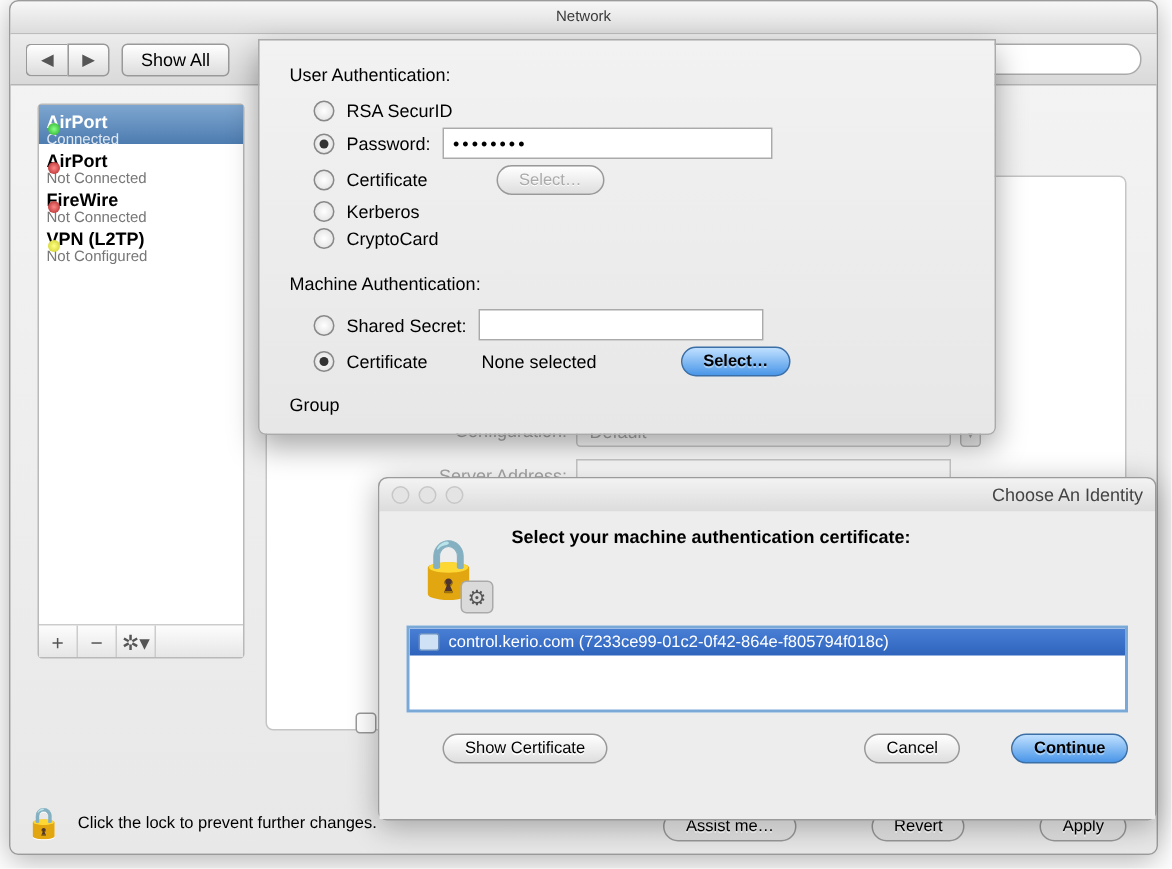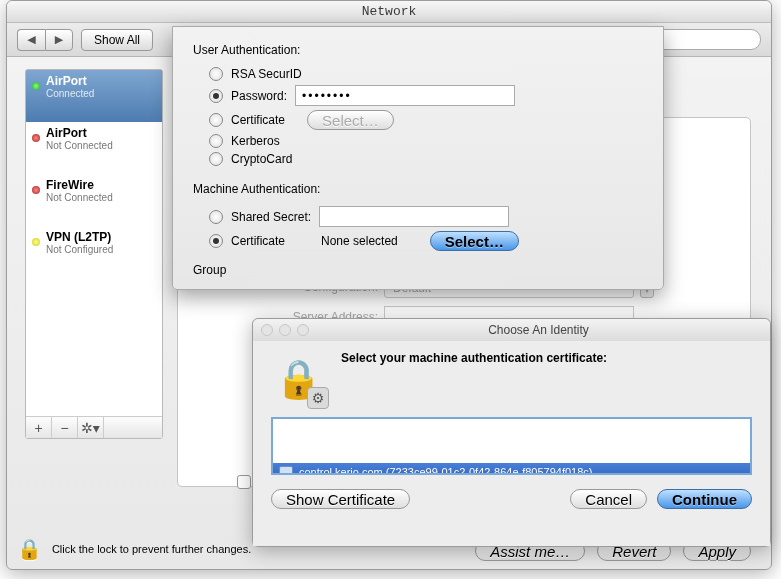--- a/index.html
+++ b/index.html
@@ -1,32 +1,32 @@
 <!DOCTYPE html>
 <html><head>
 <meta charset="utf-8">
 <style>
   * { box-sizing: border-box; margin: 0; padding: 0; }
   body { font-family: "Lucida Grande", "Helvetica Neue", Arial, sans-serif; font-size: 11px; color: #000; background: #fff; width: 781px; height: 579px; position: relative; overflow: hidden; }
   .window { position: absolute; background: #ededed; border: 1px solid #9b9b9b; border-radius: 6px; box-shadow: 0 4px 20px rgba(0,0,0,0.3); }
   .main-window { left: 6px; top: 0; width: 766px; height: 570px; background: linear-gradient(#f4f4f4,#e8e8e8); }
-  .titlebar { height: 22px; text-align: center; font-size: 13px; line-height: 22px; color: #3a3a3a; background: linear-gradient(#f7f7f7,#dcdcdc); border-bottom: 1px solid #bcbcbc; border-radius: 6px 6px 0 0; font-family: Liberation Mono, monospace; }
+  .titlebar { height: 22px; text-align: center; font-size: 10px; line-height: 22px; color: #3a3a3a; background: linear-gradient(#f7f7f7,#dcdcdc); border-bottom: 1px solid #bcbcbc; border-radius: 6px 6px 0 0; }
   .toolbar { height: 34px; background: linear-gradient(#ececec,#d9d9d9); border-bottom: 1px solid #b5b5b5; display: flex; align-items: center; padding: 0 10px; gap: 8px; }
   .navseg { display: flex; }
   .navbtn { width: 28px; height: 22px; background: linear-gradient(#ffffff,#dcdcdc); border: 1px solid #999; display:flex; align-items:center; justify-content:center; color:#555;}
   .navbtn:first-child { border-radius: 4px 0 0 4px; border-right: none; }
   .navbtn:last-child { border-radius: 0 4px 4px 0; }
   .showall { height: 22px; padding: 0 12px; background: linear-gradient(#ffffff,#dcdcdc); border: 1px solid #999; border-radius: 4px; font-size: 12px; display:flex; align-items:center;}
   .searchwrap { margin-left: auto; width: 250px; height: 21px; background: #fff; border: 1px solid #aaa; border-radius: 10px; display:flex; align-items:center; padding: 0 6px; gap:4px;}
   .searchinput { border:none; outline:none; flex:1; font-size:12px; background: transparent;}
   .magnify { color: #888; font-size: 12px; }
 
   .pref-body { position: absolute; top: 56px; left: 0; right: 0; bottom: 0; padding: 10px 18px; }
   .sidebar { position: absolute; left: 18px; top: 68px; width: 138px; height: 370px; background: #fff; border: 1px solid #b9b9b9; border-radius: 3px; }
-  .sb-item { height: 52px; padding: 4px 8px 4px 20px; position: relative; }
+  .sb-item { height: 26px; padding: 4px 8px 4px 5px; position: relative; }
   .sb-item.sel { background: linear-gradient(#7ea6d0,#4d7cb0); color:#fff; }
   .sb-item .dot { position:absolute; left:6px; top:12px; width:8px; height:8px; border-radius:50%; }
   .dot.green { background: radial-gradient(#8f8,#2a2);}
   .dot.red { background: radial-gradient(#f88,#a22);}
   .dot.yellow{ background: radial-gradient(#ff8,#cc2);}
   .sb-name { font-size: 12px; font-weight: bold; }
   .sb-status { font-size: 10px; color:#777;}
   .sb-item.sel .sb-status { color:#e0e8f2;}
   .sb-footer { position:absolute; bottom:0; left:0; right:0; height:22px; background: linear-gradient(#fdfdfd,#e6e6e6); border-top:1px solid #ccc; display:flex;}
   .sb-fbtn { width:26px; display:flex; align-items:center; justify-content:center; border-right:1px solid #ccc; font-size:14px; color:#555;}
@@ -37,43 +37,43 @@
   .bg-select { width:250px; height:22px; border:1px solid #ccc; border-radius:3px; background:#fff; position:relative; }
   .bg-stepper { width:14px; height:22px; border:1px solid #bbb; border-radius:3px; display:flex; flex-direction:column; font-size:7px; align-items:center; justify-content:center; background: linear-gradient(#fff,#eee);}
   .bg-input { width:250px; height:22px; border:1px solid #ccc;}
 
   .sheet { position:absolute; left:165px; top:25px; width:492px; background: linear-gradient(#f2f2f2,#e7e7e7); border:1px solid #aaa; border-radius: 0 0 5px 5px; box-shadow: 0 8px 20px rgba(0,0,0,0.35); padding: 16px 20px 12px 20px; }
   .sheet-section-title { font-size: 12px; margin-bottom: 10px; }
   .radio-row { display:flex; align-items:center; gap:8px; margin: 4px 0 4px 16px; font-size:12px;}
   .radio { width:14px; height:14px; border-radius:50%; border:1px solid #888; background: radial-gradient(#fff,#ddd); display:flex; align-items:center; justify-content:center;}
   .radio.checked::after { content:''; width:6px; height:6px; border-radius:50%; background:#333;}
   .sheet-input { height:21px; border:1px solid #aaa; background:#fff; padding:0 6px; font-size:12px; letter-spacing:2px;}
-  .aqua-btn { height:20px; padding:0 14px; border:1px solid #999; border-radius:10px; background: linear-gradient(#ffffff,#dedede); font-size:15px; display:inline-flex; align-items:center; text-shadow:0 1px 0 #fff;}
+  .aqua-btn { height:20px; padding:0 14px; border:1px solid #999; border-radius:10px; background: linear-gradient(#ffffff,#dedede); font-size:11px; display:inline-flex; align-items:center; text-shadow:0 1px 0 #fff;margin-left:24px;}
   .aqua-btn.primary { background: linear-gradient(#bfe0ff,#4a96e8); color:#000; border-color:#3b6fa6; font-weight:bold; text-shadow:0 1px 0 rgba(255,255,255,0.4);}
   .aqua-btn.disabled { color:#aaa;}
   .group-label { font-size:12px; margin-top:12px;}
 
   .identity-window { left: 252px; top: 318px; width: 519px; height:229px; }
   .id-title-row { height: 22px; border-radius:6px 6px 0 0; background: linear-gradient(#f3f3f3,#dcdcdc); display:flex; align-items:center; padding:0 8px; gap:6px;}
   .traffic { width:12px; height:12px; border-radius:50%; border:1px solid #c7c7c7; background:#e4e4e4;}
-  .id-title { flex:1; text-align:center; font-size:12px; color:#444;}
+  .id-title { flex:1; text-align:right; font-size:12px; color:#444;}
   .id-body { padding: 10px 18px 12px 18px; background:#ededed; height: calc(100% - 22px); display:flex; flex-direction:column;}
   .id-head { display:flex; gap:14px; align-items:flex-start; margin-bottom:10px;}
   .lock-icon-lg { width:56px; height:56px; display:flex; align-items:center; justify-content:center; font-size:38px; color:#b0b0b0; position:relative;}
   .gear-badge { position:absolute; right:-2px; bottom:-2px; width:22px; height:22px; border-radius:4px; background:#dadada; border:1px solid #aaa; font-size:14px; display:flex; align-items:center; justify-content:center; color:#555;}
   .id-h { font-weight:bold; font-size:12px;}
   .id-list { border:2px solid #7aa9d8; background:#fff; height:58px; overflow:hidden;}
-  .id-item { background: linear-gradient(#4a7fd6,#2f64bd); color:#fff; font-size:11px; padding:3px 6px; display:flex; align-items:center; gap:6px;margin-top:44px;}
+  .id-item { background: linear-gradient(#4a7fd6,#2f64bd); color:#fff; font-size:11px; padding:3px 6px; display:flex; align-items:center; gap:6px;}
   .cert-ico { width:14px; height:12px; background:#cfe1f5; border:1px solid #6a8fc2; border-radius:2px;}
   .id-btns { display:flex; margin-top:14px; gap:10px;}
   .spacer { flex:1;}
 
   .main-footer { position:absolute; left:10px; right:10px; bottom:8px; display:flex; align-items:center; gap:10px; font-size:11px;}
   .lock-small { font-size:20px; color:#b9a24a; text-shadow:0 1px 0 #fff;}
-  .main-btns { position:absolute; right:20px; bottom:8px; display:flex; gap:12px;font-style:italic;}
+  .main-btns { position:absolute; right:20px; bottom:8px; display:flex; gap:26px;}
   .check { width:14px; height:14px; border:1px solid #999; border-radius:3px; background:#fff; margin-right:6px; position:absolute; left:230px; bottom:80px;}
 </style>
 </head>
 <body>
 
 <div class="window main-window">
   <div class="titlebar">Network</div>
 
   <div class="toolbar">
     <div class="navseg">

